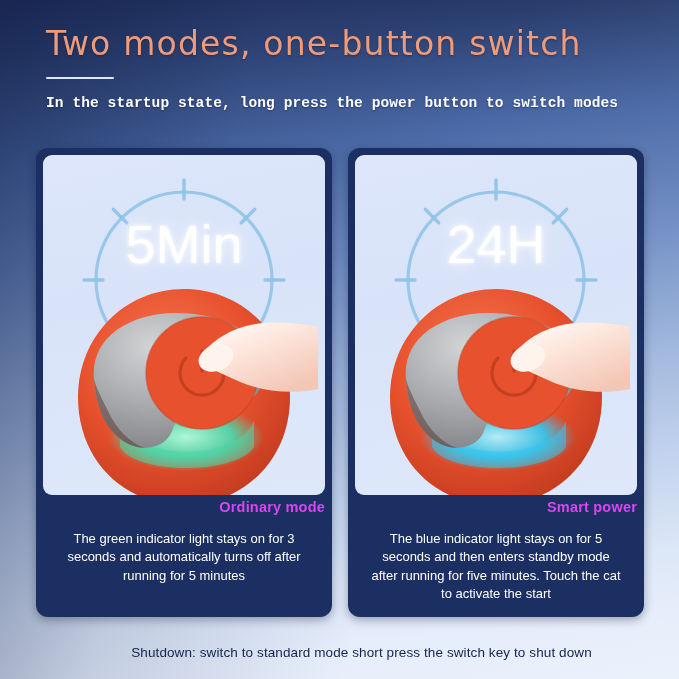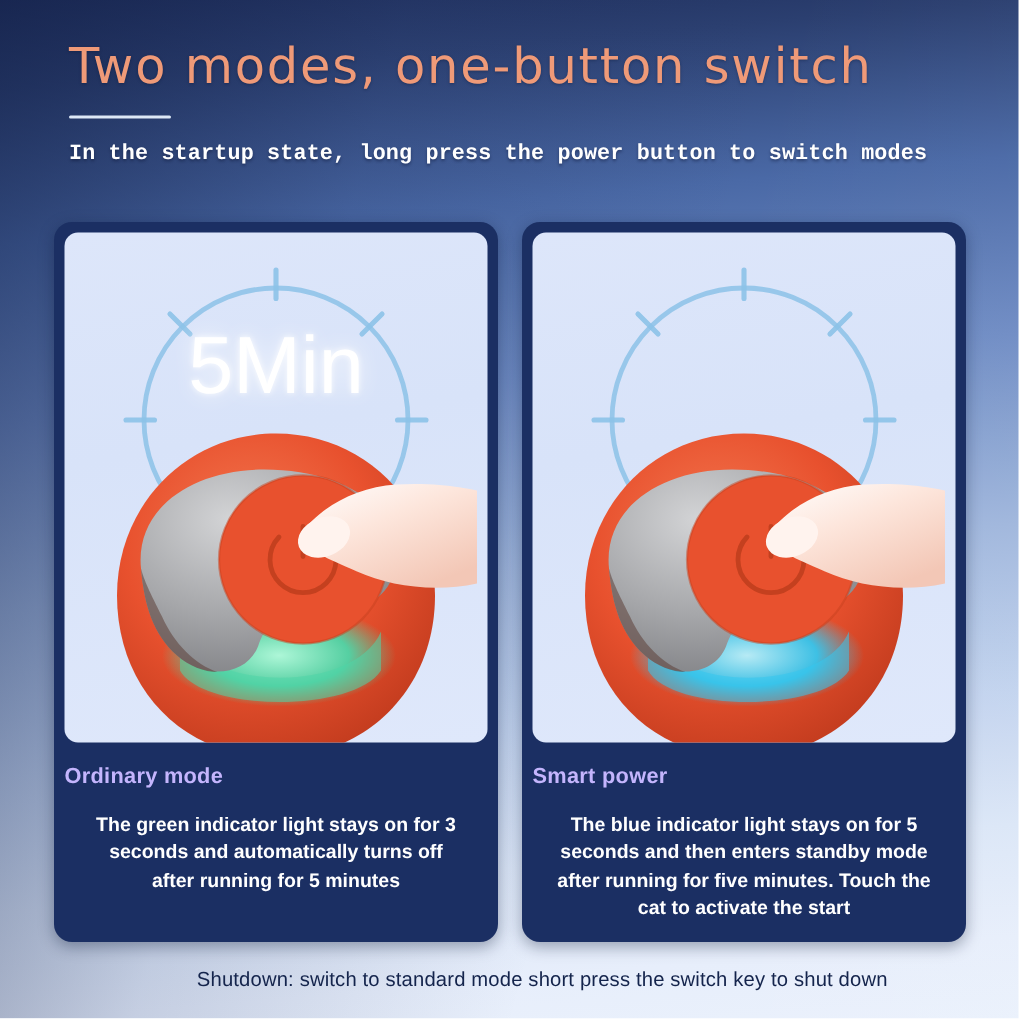--- a/index.html
+++ b/index.html
@@ -134,33 +134,33 @@
     position: absolute;
     left: 50%;
     bottom: -34px;
     transform: translateX(-50%);
     width: 268px;
     height: 268px;
   }
   .device svg { width: 100%; height: 100%; display: block; }
 
   .mode-name {
-    margin-top: 15px;
-    text-align: left;
+    margin-top: 4px;
+    text-align: right;
     font-size: 14.5px;
     font-weight: bold;
-    color: #c4b5fd;
+    color: #d946ef;
     letter-spacing: 0.2px;
   }
   .mode-desc {
     margin-top: 15px;
     padding: 0 14px;
     text-align: center;
     font-size: 13px;
-    font-weight: bold;
+    font-weight: normal;
     line-height: 1.42;
     color: #ffffff;
   }
 
   
   .footer {
     position: absolute;
     left: 0;
     right: 0;
     top: 645px;
@@ -272,20 +272,21 @@
               <line x1="177.7" y1="36.3" x2="164.3" y2="49.7"></line>
               <line x1="207" y1="107" x2="188" y2="107"></line>
               <line x1="177.7" y1="177.7" x2="164.3" y2="164.3"></line>
               <line x1="36.3" y1="36.3" x2="49.7" y2="49.7"></line>
               <line x1="7" y1="107" x2="26" y2="107"></line>
               <line x1="36.3" y1="177.7" x2="49.7" y2="164.3"></line>
             </g>
           </svg>
         </div>
 
+        <div class="dial-label">24H</div>
 
         <div class="device">
           <svg viewBox="0 0 268 268">
             <defs>
               <radialGradient id="redBodyB" cx="42%" cy="34%" r="72%">
                 <stop offset="0%" stop-color="#f47a52"></stop>
                 <stop offset="55%" stop-color="#e8512e"></stop>
                 <stop offset="100%" stop-color="#c03a1d"></stop>
               </radialGradient>
               <radialGradient id="grayCapB" cx="35%" cy="25%" r="85%">

